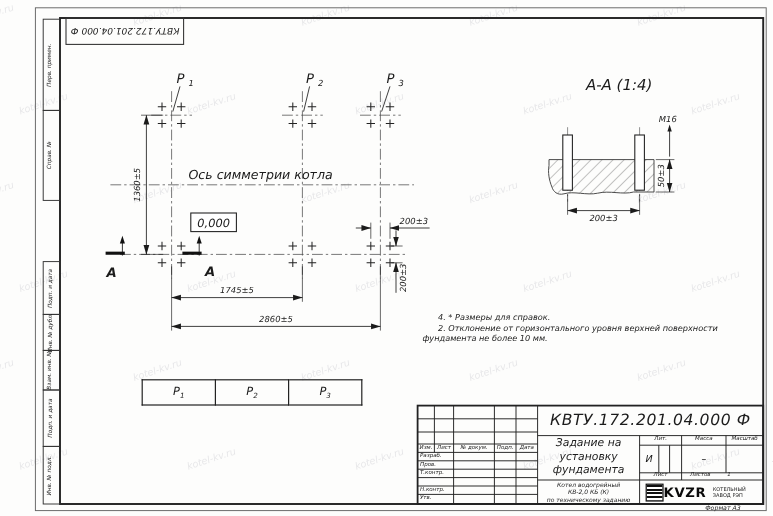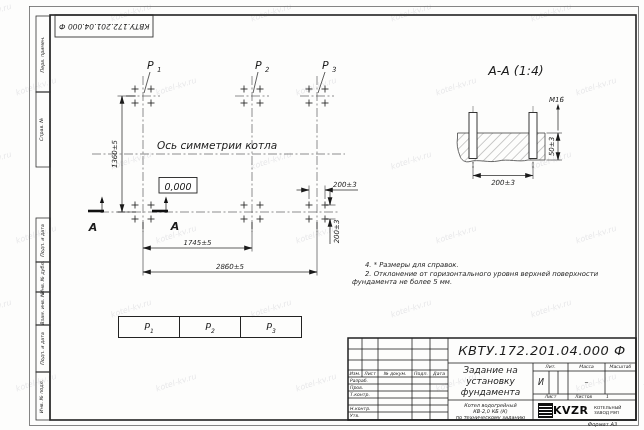--- a/index.html
+++ b/index.html
@@ -224,21 +224,21 @@
   <div class="lbl rot" style="left:36px;top:372px;width:14px;height:48px;">
       <span>Инв. № подл.</span>
     </div>
 
   <div class="lbl ctr flip" style="left:55px;top:15px;width:98px;height:22px;font-size:7.5px;">
       <span>КВТУ.172.201.04.000 Ф</span>
     </div>
 
   <div class="notes">
     <p>4. * Размеры для справок.</p>
-    <p>2. Отклонение от горизонтального уровня верхней поверхности фундамента не более 5 мм.</p>
+    <p>2. Отклонение от горизонтального уровня верхней поверхности фундамента не более 10 мм.</p>
   </div>
 
   <table class="loads">
     <tbody>
         <tr>
       <td class="hdr"><span>P</span><sub>1</sub></td>
       <td class="hdr"><span>P</span><sub>2</sub></td>
       <td class="hdr"><span>P</span><sub>3</sub></td>
     </tr>
   </tbody>

